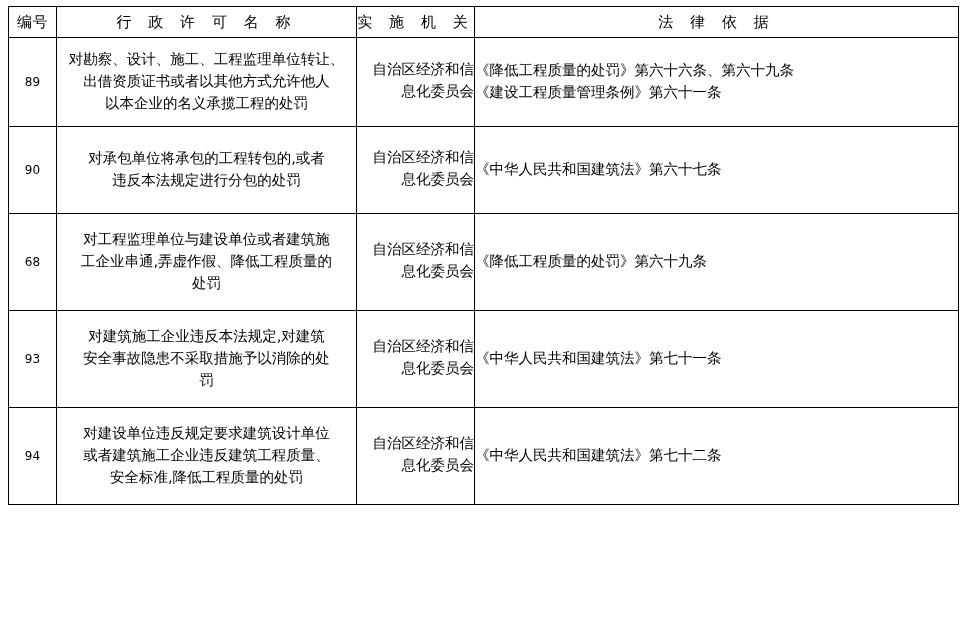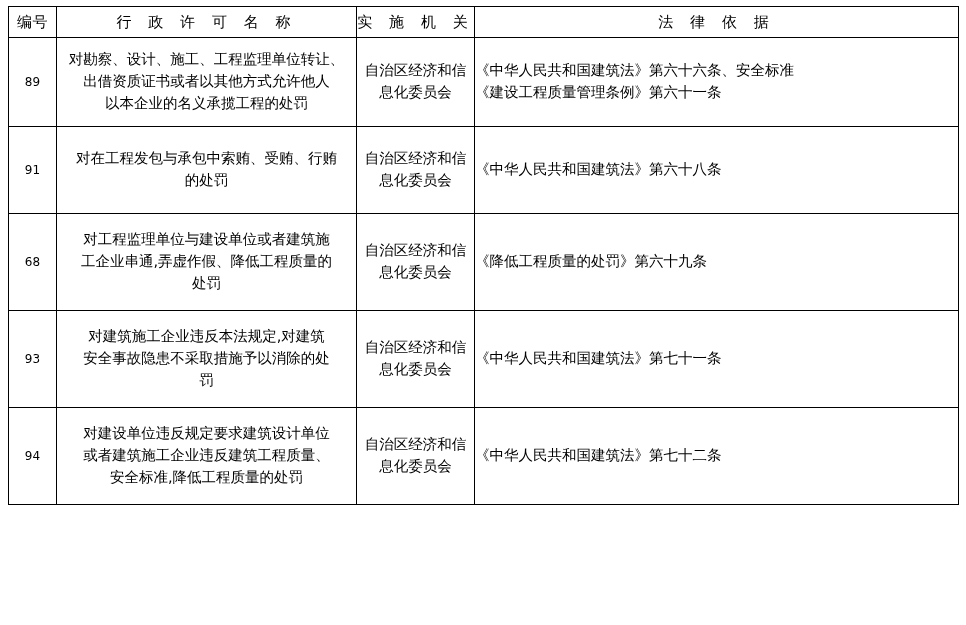--- a/index.html
+++ b/index.html
@@ -57,21 +57,22 @@
   td.no-cell {
     text-align: center;
     font-size: 12px;
   }
   td.name-cell {
     padding: 6px 8px 6px 10px;
     text-align: center;
   }
   td.org-cell {
     padding: 6px 6px 6px 8px;
-    text-align: center;
+    text-align: right;
+    font-family: Liberation Mono, monospace;
   }
   td.law-cell {
     padding: 6px 8px 6px 10px;
     text-align: left;
   }
   
   tr.r-89 td { height: 88px; }
   tr.r-90 td { height: 86px; }
   tr.r-91 td { height: 86px; }
   tr.r-92 td { height: 96px; }
@@ -106,40 +107,40 @@
         <td class="name-cell">
           <span class="line">对勘察、设计、施工、工程监理单位转让、</span>
           <span class="line">出借资质证书或者以其他方式允许他人</span>
           <span class="line">以本企业的名义承揽工程的处罚</span>
         </td>
         <td class="org-cell">
           <span class="line">自治区经济和信</span>
           <span class="line">息化委员会</span>
         </td>
         <td class="law-cell">
-          <span class="line">《中华人民共和国建筑法》第六十六条、安全标准</span>
+          <span class="line">《降低工程质量的处罚》第六十六条、第六十九条</span>
           <span class="line">《建设工程质量管理条例》第六十一条</span>
         </td>
       </tr>
 
-
-      <tr class="r-91">
-        <td class="no-cell">91</td>
+      <tr class="r-90">
+        <td class="no-cell">90</td>
         <td class="name-cell">
-          <span class="line">对在工程发包与承包中索贿、受贿、行贿</span>
-          <span class="line">的处罚</span>
+          <span class="line">对承包单位将承包的工程转包的,或者</span>
+          <span class="line">违反本法规定进行分包的处罚</span>
         </td>
         <td class="org-cell">
           <span class="line">自治区经济和信</span>
           <span class="line">息化委员会</span>
         </td>
         <td class="law-cell">
-          <span class="line">《中华人民共和国建筑法》第六十八条</span>
+          <span class="line">《中华人民共和国建筑法》第六十七条</span>
         </td>
       </tr>
+
 
       <tr class="r-92">
         <td class="no-cell">68</td>
         <td class="name-cell">
           <span class="line">对工程监理单位与建设单位或者建筑施</span>
           <span class="line">工企业串通,弄虚作假、降低工程质量的</span>
           <span class="line">处罚</span>
         </td>
         <td class="org-cell">
           <span class="line">自治区经济和信</span>

